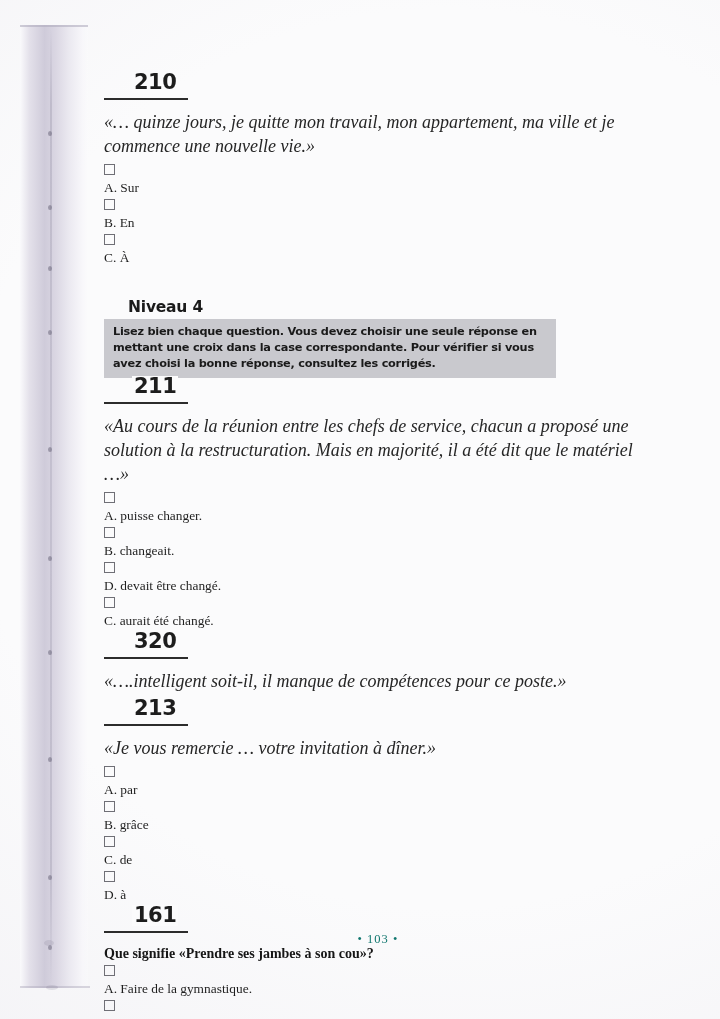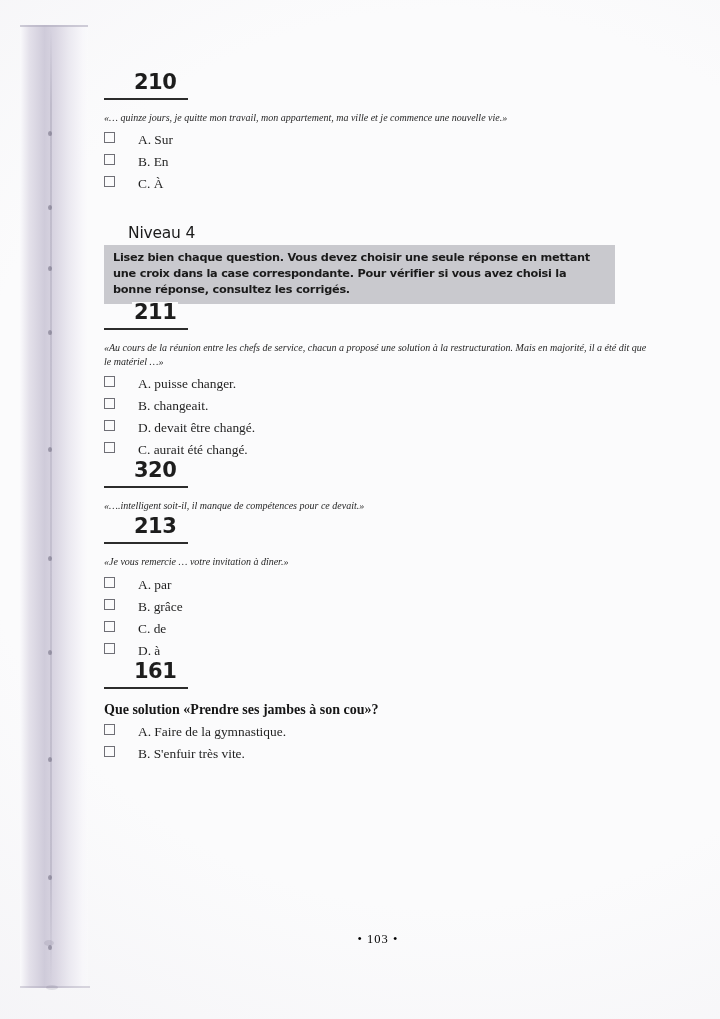--- a/index.html
+++ b/index.html
@@ -119,37 +119,38 @@
     letter-spacing: -0.5px;
     color: #1d1d1d;
     background: #fbfbfc;
     padding: 0 2px;
     line-height: 1;
   }
 
   .prompt {
     font-family: "Liberation Serif", serif;
     font-style: italic;
-    font-size: 10px;
+    font-size: 18px;
     line-height: 1.33;
     color: #262626;
     margin: 7px 0 6px 0;
   }
 
   .options {
     list-style: none;
     margin: 0;
     padding: 0;
   }
   .option {
     display: flex;
     align-items: baseline;
-    gap: 23px;
+    gap: 2px;
     margin: 0 0 2px 0;
     line-height: 20px;
+    flex-direction: column;
   }
   .checkbox {
     display: inline-block;
     flex: 0 0 auto;
     width: 9px;
     height: 9px;
     border: 1px solid #6f6f76;
     background: transparent;
     position: relative;
     top: -1px;
@@ -159,56 +160,56 @@
     font-size: 13.4px;
     color: #1f1f1f;
   }
 
   
   .niveau-block {
     margin-top: 30px;
   }
   .niveau-title {
     font-family: "DejaVu Sans", sans-serif;
-    font-weight: normal;
+    font-weight: bold;
     font-size: 15.5px;
     color: #1b1b1b;
     margin: 0 0 3px 24px;
     letter-spacing: -0.2px;
   }
   .niveau-instructions {
     background: #c9c9ce;
     color: #1a1a1a;
     font-family: "DejaVu Sans", sans-serif;
     font-weight: bold;
     font-size: 11.3px;
     line-height: 1.42;
     padding: 5px 9px 6px 9px;
-    width: 511px;
+    width: 452px;
     box-sizing: border-box;
     letter-spacing: -0.25px;
   }
 
   .subquestion {
     font-family: "Liberation Serif", serif;
     font-weight: bold;
     font-size: 14px;
     color: #161616;
     margin: 9px 0 4px 0;
   }
 
   .footer {
     position: absolute;
     left: 104px;
     top: 932px;
     width: 548px;
     text-align: center;
     font-family: "Liberation Serif", serif;
     font-size: 12.5px;
-    color: #000000;
+    color: #0f766e;
     letter-spacing: 1px;
   }
 
   
   .smudge {
     position: absolute;
     background: rgba(120,116,138,0.18);
     border-radius: 50%;
     pointer-events: none;
   }
@@ -290,21 +291,21 @@
           <span class="option-label">C. aurait été changé.</span>
         </li>
       </ul>
     </div>
 
     <div class="question">
       <div class="qnum-wrap">
         <span class="qnum-rule"></span>
         <span class="qnum">320</span>
       </div>
-      <p class="prompt">«….intelligent soit-il, il manque de compétences pour ce devait.»</p>
+      <p class="prompt">«….intelligent soit-il, il manque de compétences pour ce poste.»</p>
     </div>
 
     <div class="question">
       <div class="qnum-wrap">
         <span class="qnum-rule"></span>
         <span class="qnum">213</span>
       </div>
       <p class="prompt">«Je vous remercie … votre invitation à dîner.»</p>
       <ul class="options">
         <li class="option">
@@ -324,21 +325,21 @@
           <span class="option-label">D. à</span>
         </li>
       </ul>
     </div>
 
     <div class="question">
       <div class="qnum-wrap">
         <span class="qnum-rule"></span>
         <span class="qnum">161</span>
       </div>
-      <p class="subquestion">Que solution «Prendre ses jambes à son cou»?</p>
+      <p class="subquestion">Que signifie «Prendre ses jambes à son cou»?</p>
       <ul class="options">
         <li class="option">
           <span class="checkbox"></span>
           <span class="option-label">A. Faire de la gymnastique.</span>
         </li>
         <li class="option">
           <span class="checkbox"></span>
           <span class="option-label">B. S'enfuir très vite.</span>
         </li>
 

